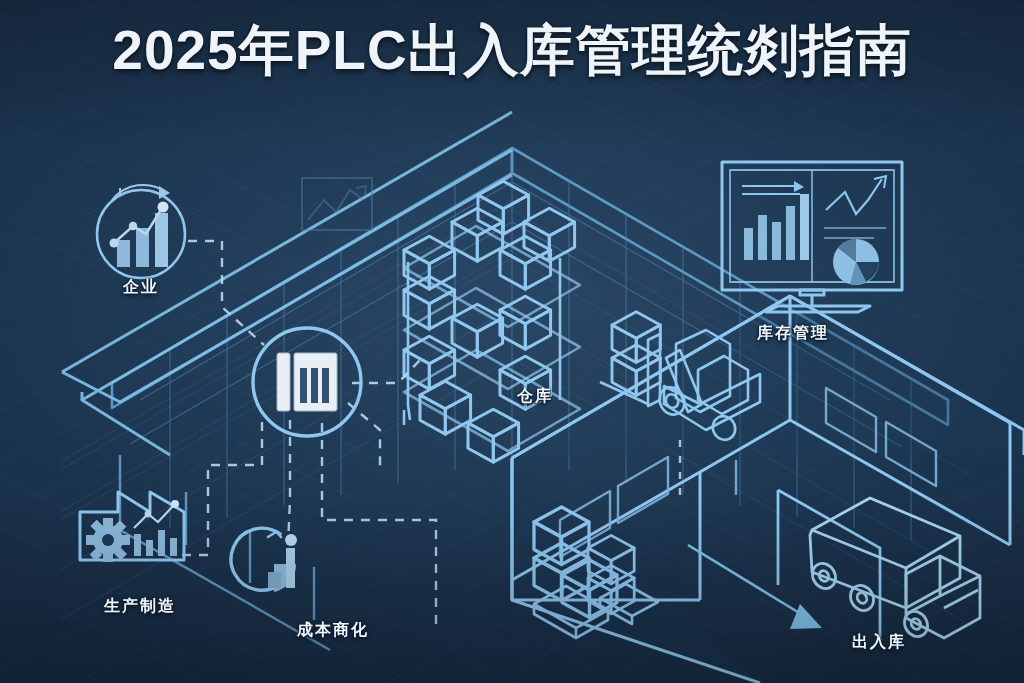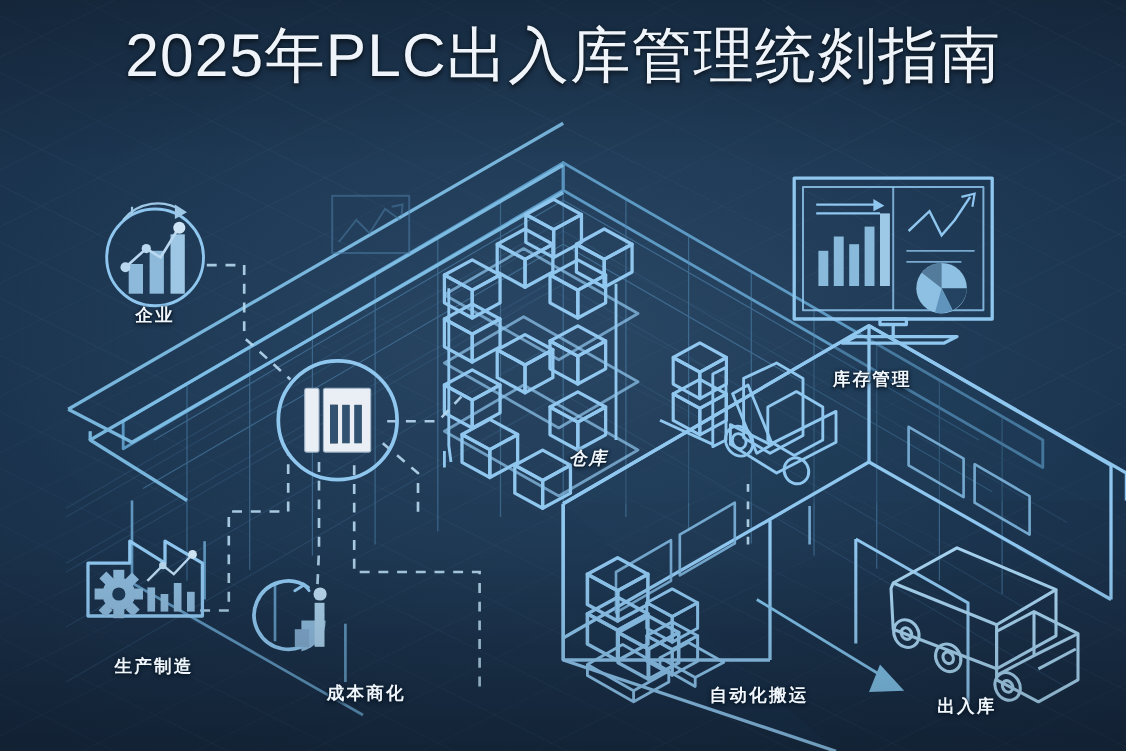--- a/index.html
+++ b/index.html
@@ -19,21 +19,21 @@
   }
   #stage::after{
     content:"";position:absolute;inset:0;
     background:radial-gradient(ellipse 85% 70% at 50% 45%, rgba(255,255,255,.035), rgba(0,0,0,0) 62%),
                linear-gradient(to bottom, rgba(0,0,0,.18), rgba(0,0,0,0) 22%, rgba(0,0,0,0) 72%, rgba(0,0,0,.22));
     pointer-events:none;
   }
   svg.layer{position:absolute;left:0;top:0;width:1024px;height:683px;overflow:visible;}
   .hdr{position:absolute;left:0;right:0;text-align:center;z-index:6;}
   #title{
-    top:14px;font-size:55px;font-weight:normal;color:#eef4fa;letter-spacing:1px;
+    top:14px;font-size:55px;font-weight:bold;color:#eef4fa;letter-spacing:1px;
     text-shadow:0 3px 5px rgba(0,0,0,.55), 0 0 2px rgba(0,0,0,.6);
     white-space:nowrap;
   }
   #subtitle{
     top:88px;font-size:30px;font-weight:bold;color:#e6eef7;letter-spacing:2px;
     text-shadow:0 2px 4px rgba(0,0,0,.5);white-space:nowrap;
   }
   .lbl{
     position:absolute;z-index:7;color:#f0f6fb;font-size:16px;font-weight:bold;
     letter-spacing:2px;white-space:nowrap;
@@ -379,21 +379,20 @@
   </svg>
 
   <div class="hdr" id="title">2025年PLC出入库管理统剡指南</div>
 
   <div class="lbl c" style="left:141px;top:277px;">企业</div>
 
   <div class="lbl c" style="left:140px;top:596px;">生产制造</div>
 
   <div class="lbl c" style="left:297px;top:620px;margin-left:36px;">成本商化</div>
 
-  <div class="lbl c" style="left:535px;top:407px;font-style:italic;">仓库</div>
-
-  <div class="lbl c" style="left:793px;top:335px;">库存管理</div>
-
-  <div class="lbl c" style="left:690px;top:622px;">自动化搬运</div>
+  <div class="lbl c" style="left:535px;top:386px;">仓库</div>
+
+  <div class="lbl c" style="left:793px;top:323px;">库存管理</div>
+
 
   <div class="lbl c" style="left:879px;top:632px;font-family:Liberation Mono, monospace;">出入库</div>
 
 </div>
 
 </body></html>

